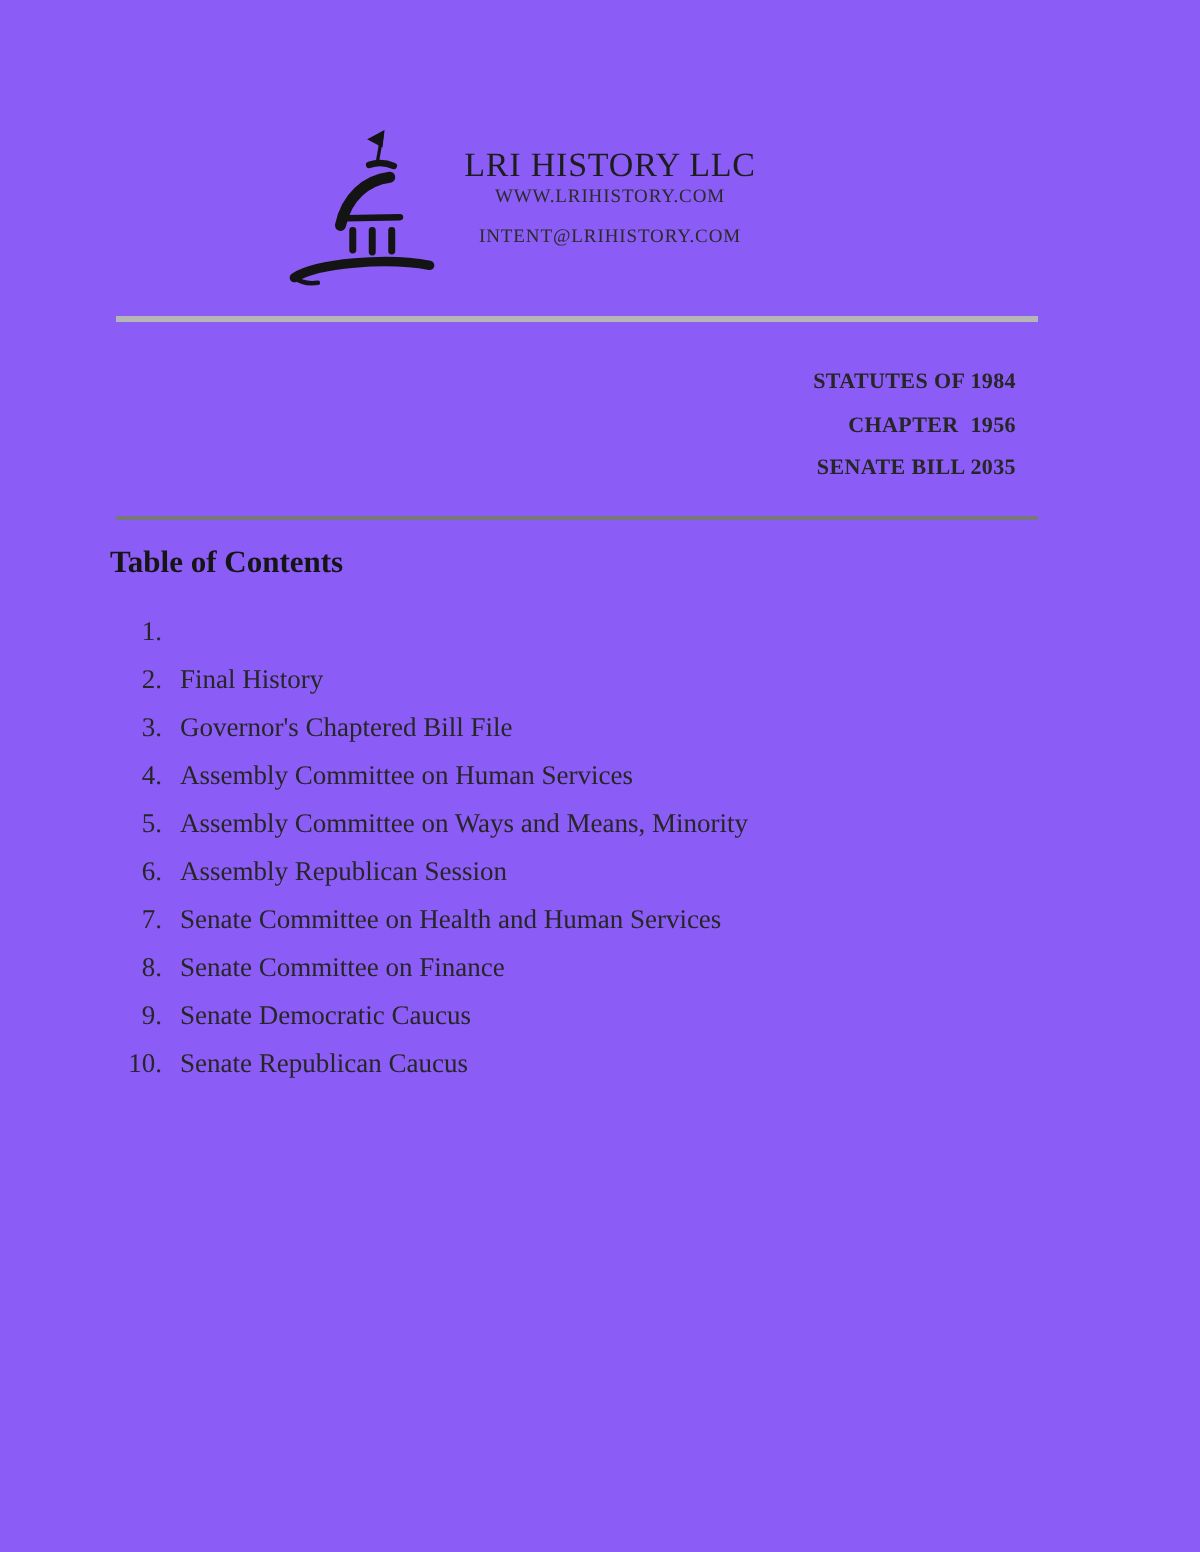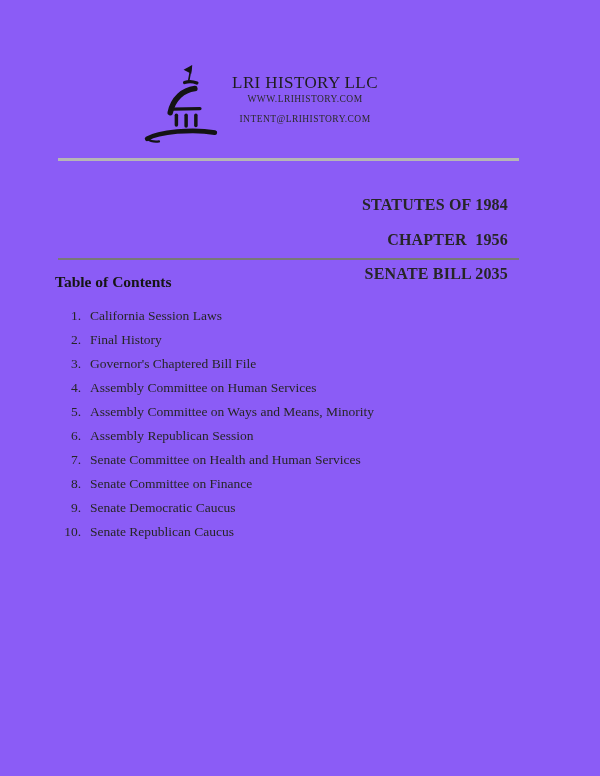--- a/index.html
+++ b/index.html
@@ -72,27 +72,26 @@
   }
 
   
   .reference {
     position: absolute;
     right: 108px;
     top: 181px;
     text-align: right;
   }
   .ref-line {
-    font-size: 16px;
+    font-size: 11px;
     font-weight: bold;
     line-height: 21.5px;
     letter-spacing: 0.2px;
     color: #262626;
     white-space: pre;
-    margin-top: 13px;
   }
 
   
   .toc {
     position: absolute;
     left: 55px;
     top: 272px;
     width: 490px;
   }
   .toc-title {
@@ -163,21 +162,20 @@
     <div class="ref-line">SENATE BILL 2035</div>
   </div>
 
   <hr class="rule rule-2">
 
   <section class="toc">
     <h2 class="toc-title">Table of Contents</h2>
     <ol class="toc-list">
       <li class="toc-item">
         <span class="toc-num">1.</span>
-        <span class="toc-label">California Session Laws</span>
       </li>
       <li class="toc-item">
         <span class="toc-num">2.</span>
         <span class="toc-label">Final History</span>
       </li>
       <li class="toc-item">
         <span class="toc-num">3.</span>
         <span class="toc-label">Governor's Chaptered Bill File</span>
       </li>
       <li class="toc-item">

